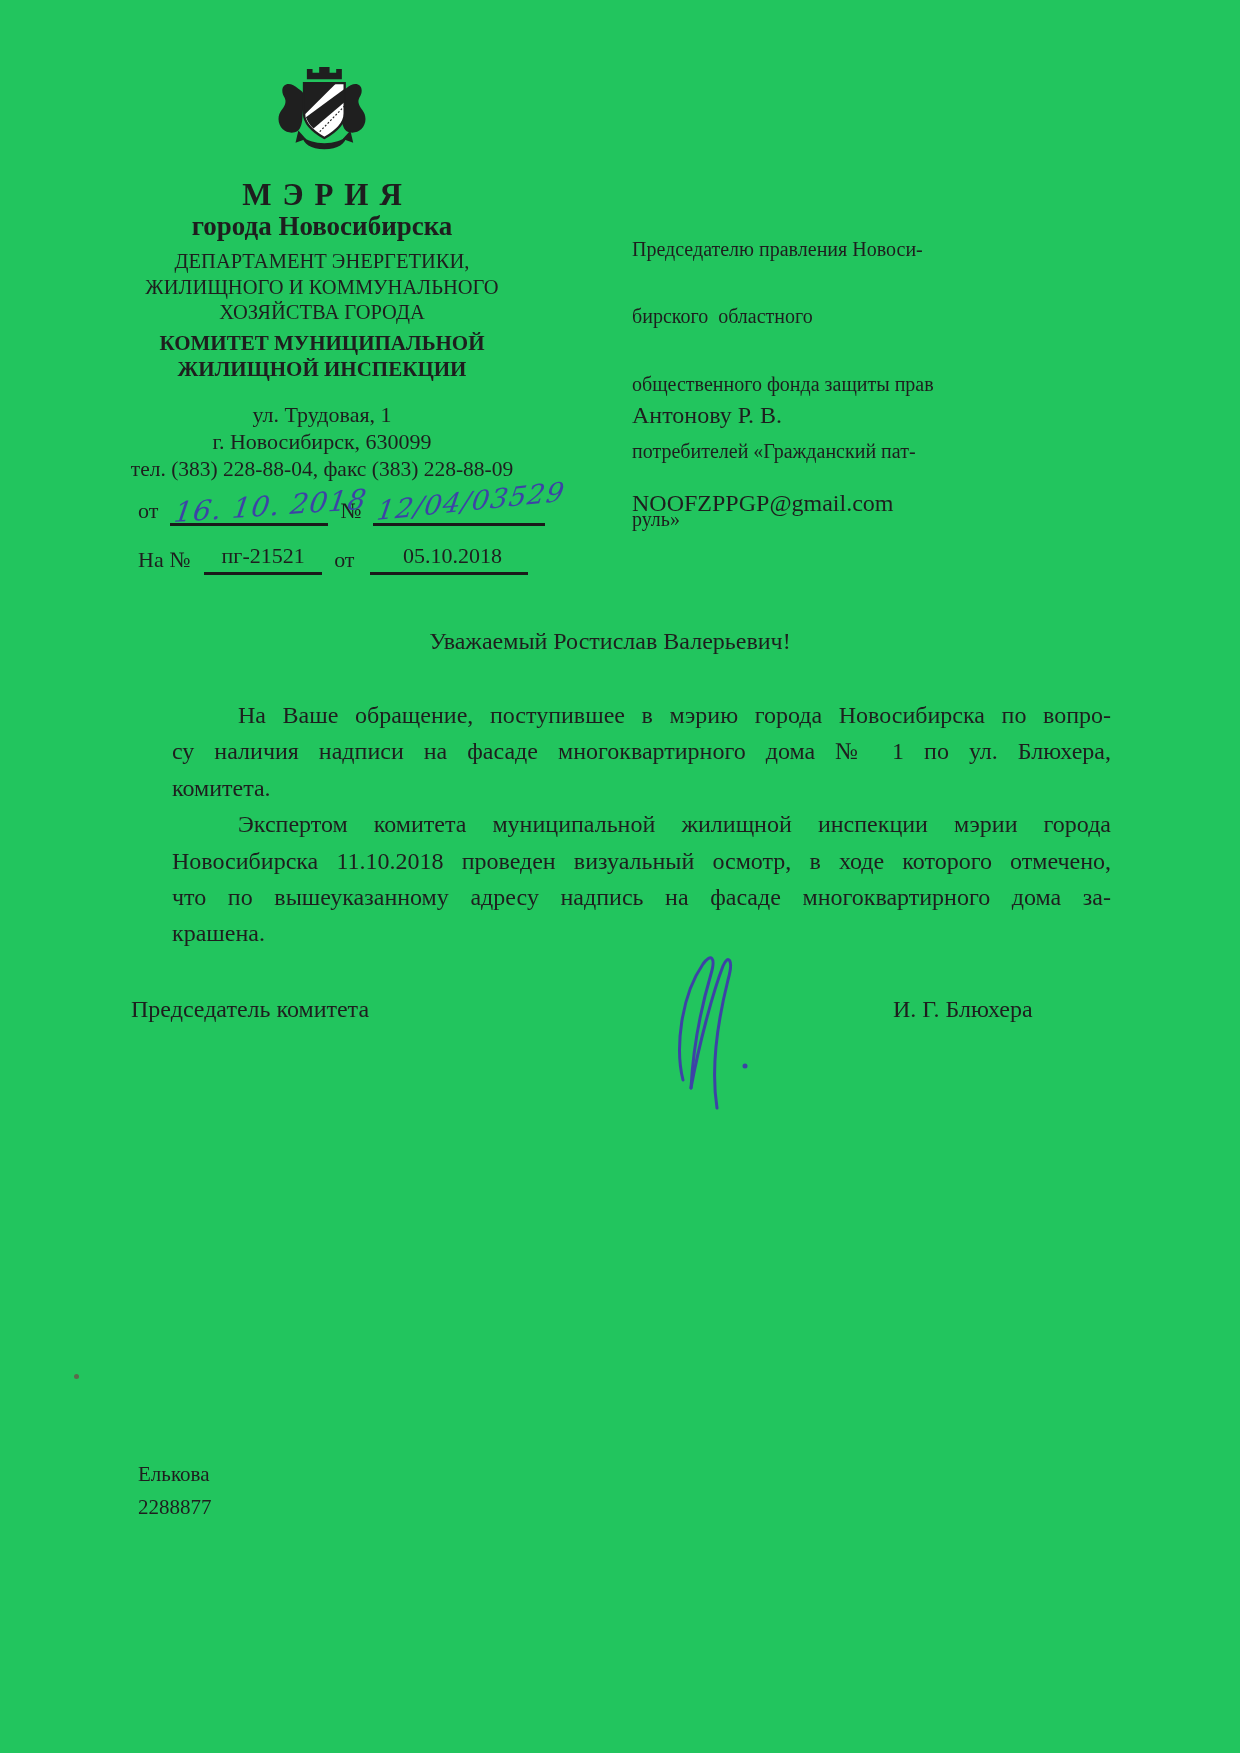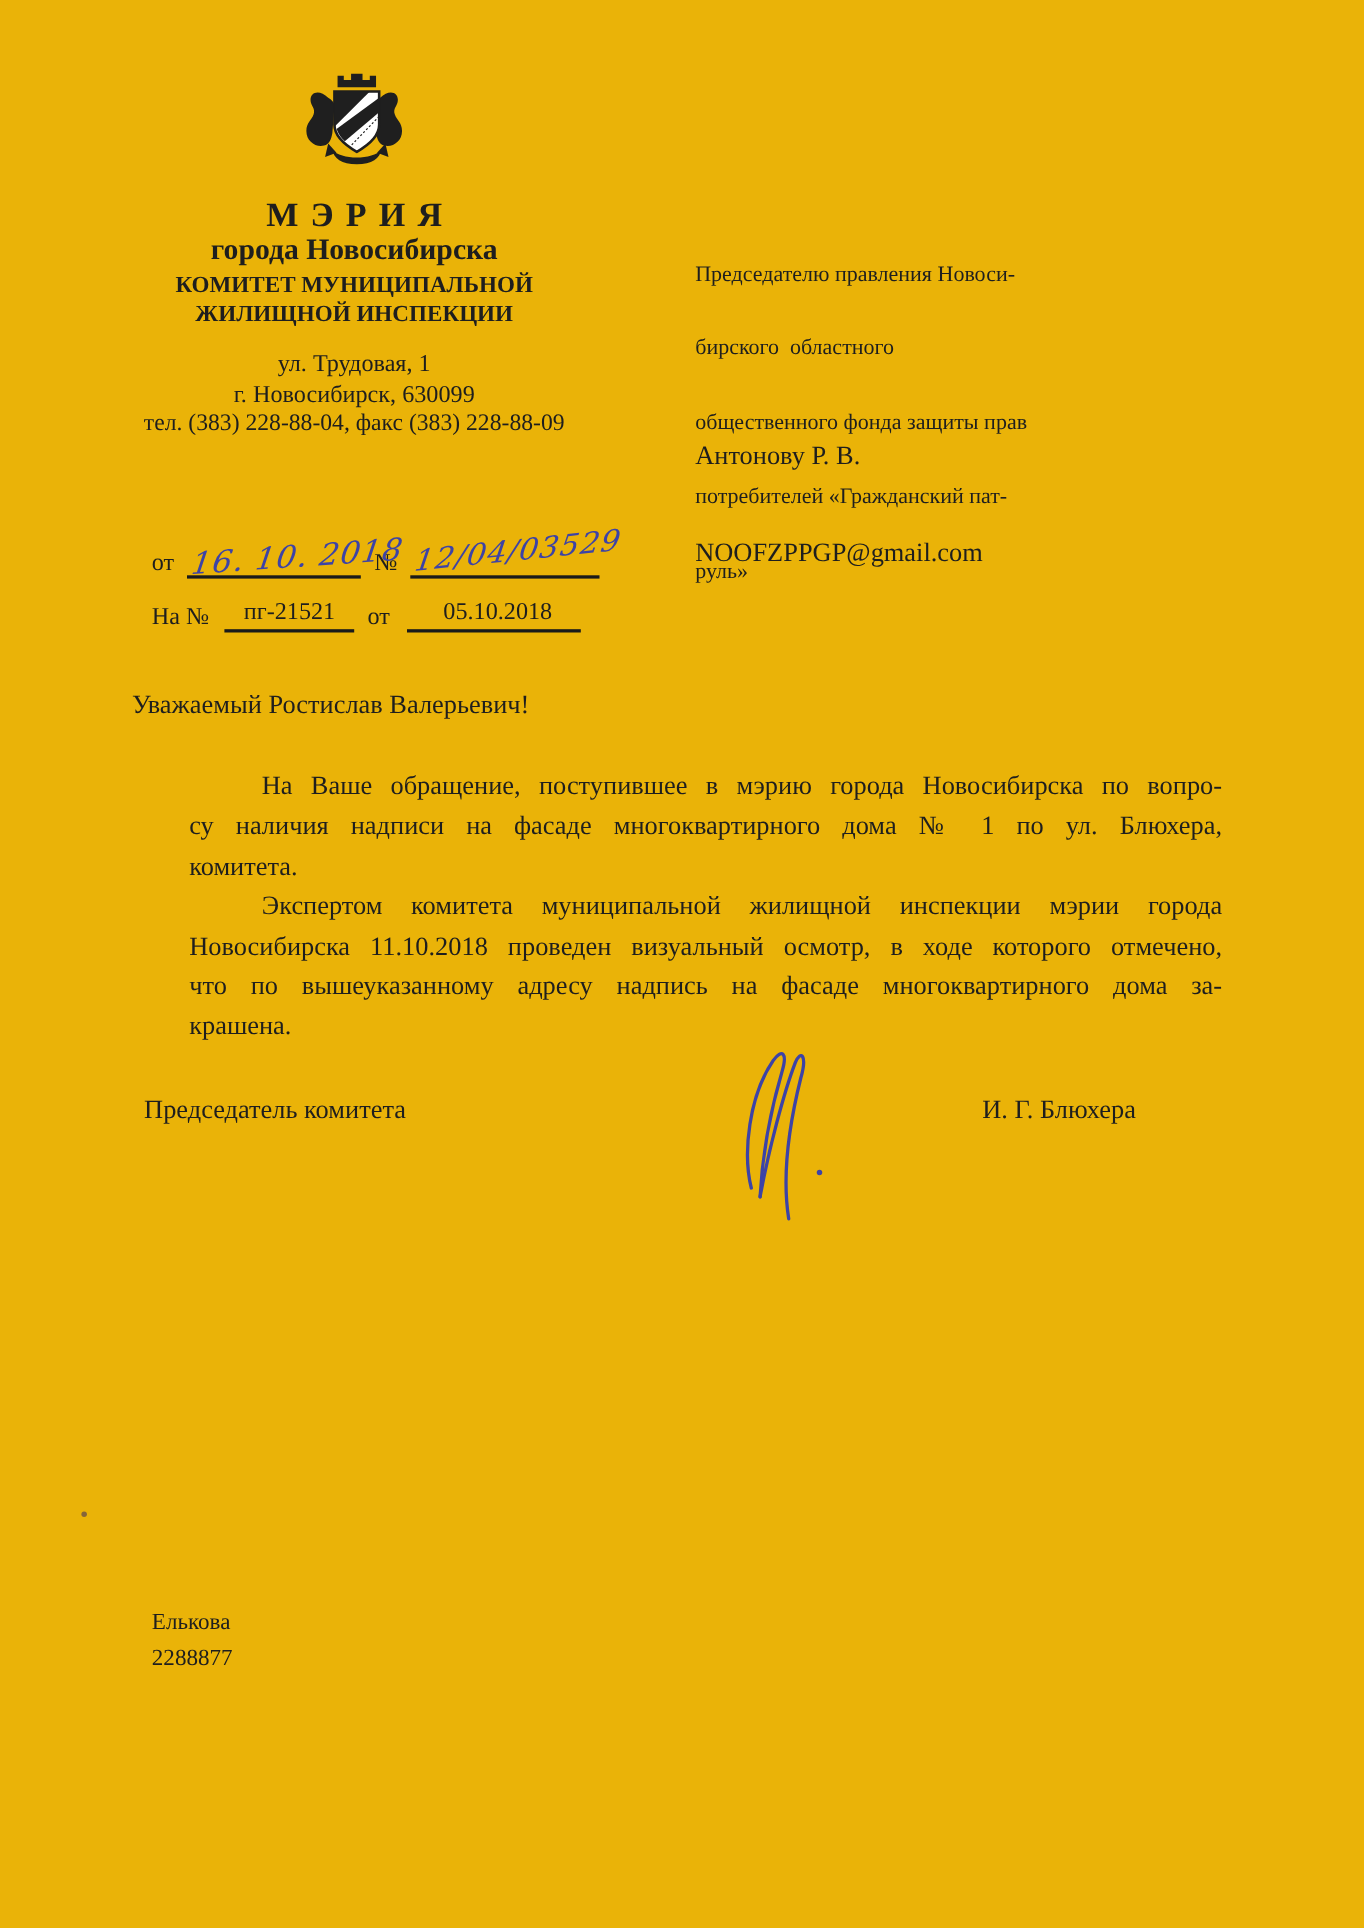--- a/index.html
+++ b/index.html
@@ -1,18 +1,18 @@
 <!DOCTYPE html>
 <html><head>
 <meta charset="utf-8">
 <style>
   html,body { margin:0; padding:0; background:#e8e8e8; }
   .page {
     position:relative; width:1240px; height:1753px; margin:0 auto;
-    background:#eab308; overflow:hidden;
+    background:#22c55e; overflow:hidden;
     font-family:"Liberation Serif", serif; color:#1e1e1e;
   }
   
   .letterhead { position:absolute; left:72px; top:0; width:500px; text-align:center; }
   .arms { display:block; margin:64px auto 0; }
   .t-meria { margin-top:20px; font-size:31px; line-height:32px; font-weight:bold; letter-spacing:11px; text-indent:11px; }
   .t-city  { margin-top:0;  font-size:27px; line-height:30px; font-weight:bold; }
   .t-dept  { margin-top:8px; }
   .t-dept div { font-size:20.5px; line-height:25.5px; }
   .t-comm  { margin-top:4px; }
@@ -36,21 +36,21 @@
   .hand.num { font-size:27px; bottom:-3px; transform:skewX(-14deg) rotate(-6deg); }
   .nolbl { margin-left:12px; }
   .uw.in-num  { width:118px; margin-left:14px; text-align:center; font-size:22px; line-height:30px; }
   .uw.in-date { width:152px; margin-left:16px; text-align:center; padding-left:6px; font-size:22px; line-height:30px; }
   
   .recipient-lines { position:absolute; left:632px; top:200px; width:400px; }
   .recipient-lines div { font-size:20px; line-height:35.4px; white-space:pre-wrap;margin-top:32px; }
   .recipient-name  { position:absolute; left:632px; top:402px; font-size:24px; }
   .recipient-email { position:absolute; left:632px; top:490px; font-size:24px; }
   
-  .salutation { position:absolute; left:120px; top:628px; width:980px; text-align:left; font-size:24px; }
+  .salutation { position:absolute; left:120px; top:628px; width:980px; text-align:center; font-size:24px; }
   .body-text { position:absolute; left:130px; top:697px; width:981px; }
   .p-line { font-size:24px; line-height:36.4px; text-align:justify; text-align-last:justify;margin-left:42px; }
   .p-line.last { text-align:left; text-align-last:left; }
   .p-line.indent { text-indent:66px; }
   
   .sig-title { position:absolute; left:131px; top:996px; font-size:24px; }
   .sig-name  { position:absolute; left:893px; top:996px; font-size:24px; }
   .sig-svg   { position:absolute; left:655px; top:948px; }
   
   .footer { position:absolute; left:138px; top:1458px; }
@@ -72,20 +72,25 @@
         <path d="M30,70 L38,79 L27,83 Z"></path>
         <path d="M85,70 L77,79 L88,83 Z"></path>
       </g>
       <path d="M36,20 L79,20 L79,52 C79,64 68,72 57.5,78 C47,72 36,64 36,52 Z" fill="#ffffff" stroke="#1f1f1f" stroke-width="2.5"></path>
       <path d="M36,20 L70,20 L36,54 Z" fill="#1f1f1f"></path>
       <path d="M79,26 L79,40 L46,68 C42,64 40,61 38,56 Z" fill="#1f1f1f"></path>
       <path d="M79,44 L52,72" stroke="#1f1f1f" stroke-width="1.2" stroke-dasharray="2,2" fill="none"></path>
     </svg>
     <div class="t-meria">МЭРИЯ</div>
     <div class="t-city">города Новосибирска</div>
+    <div class="t-dept">
+      <div>ДЕПАРТАМЕНТ ЭНЕРГЕТИКИ,</div>
+      <div>ЖИЛИЩНОГО И КОММУНАЛЬНОГО</div>
+      <div>ХОЗЯЙСТВА ГОРОДА</div>
+    </div>
     <div class="t-comm">
       <div>КОМИТЕТ МУНИЦИПАЛЬНОЙ</div>
       <div>ЖИЛИЩНОЙ ИНСПЕКЦИИ</div>
     </div>
     <div class="addr">
       <div class="a1">ул. Трудовая, 1</div>
       <div class="a2">г. Новосибирск, 630099</div>
       <div class="a3">тел. (383) 228-88-04, факс (383) 228-88-09</div>
     </div>
   </div>

